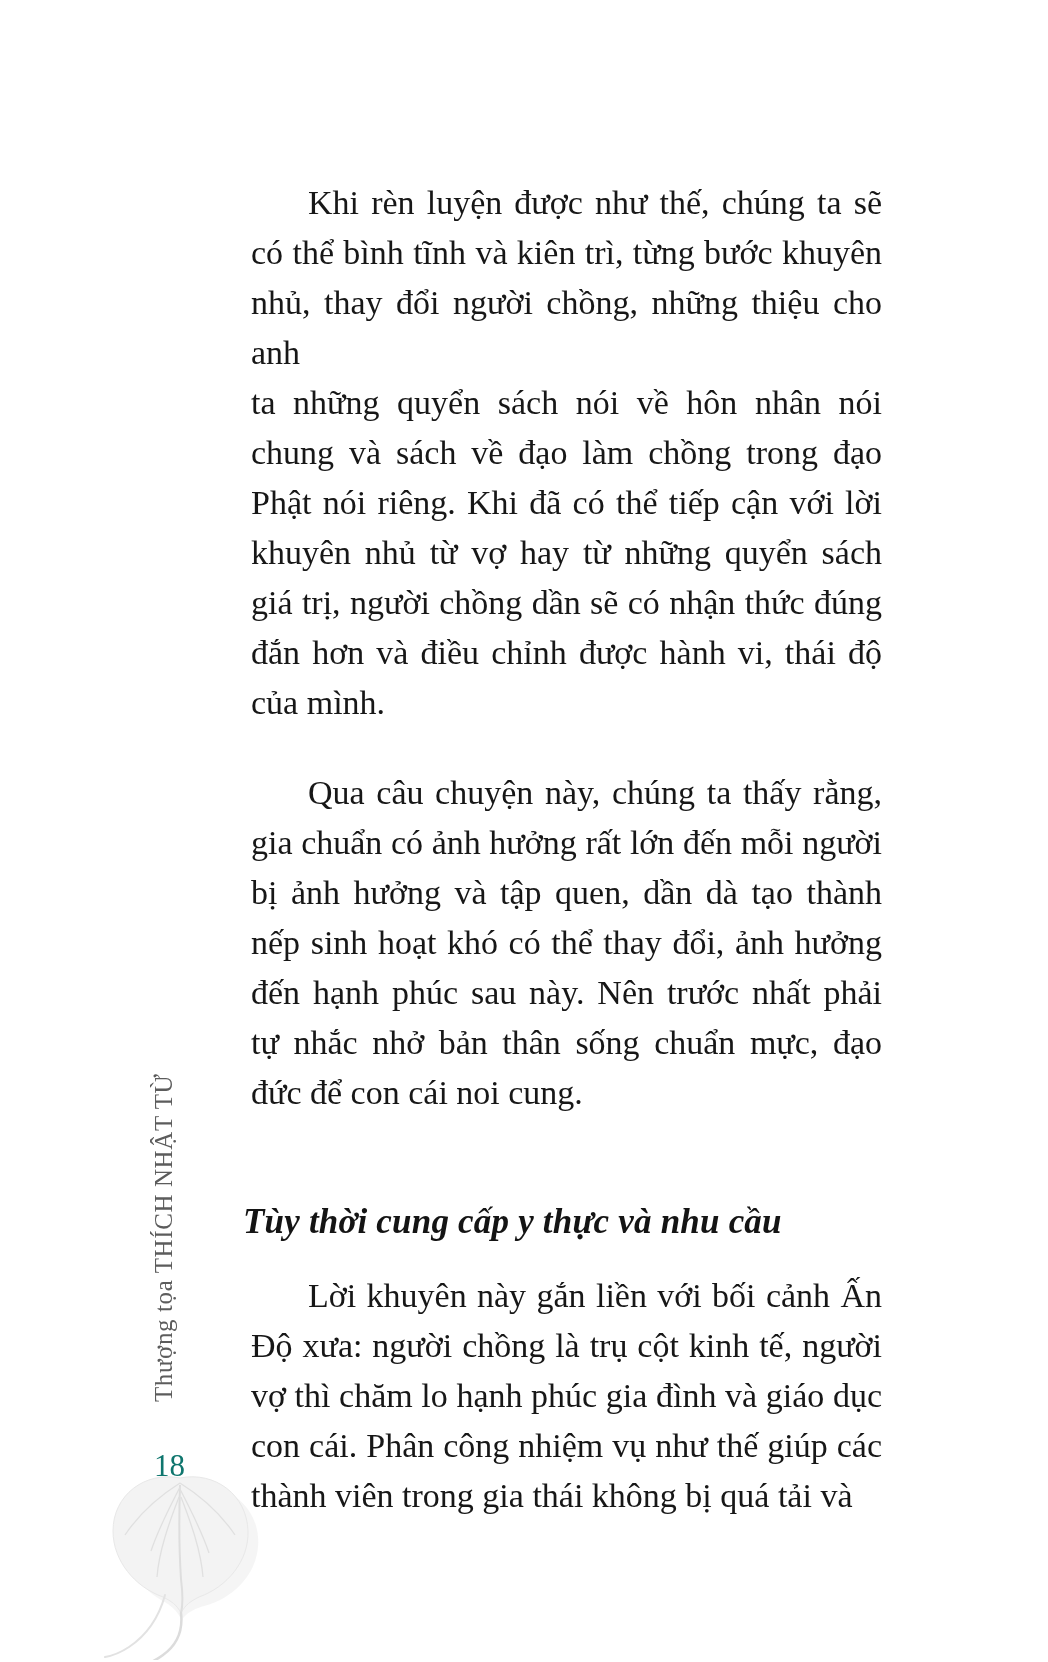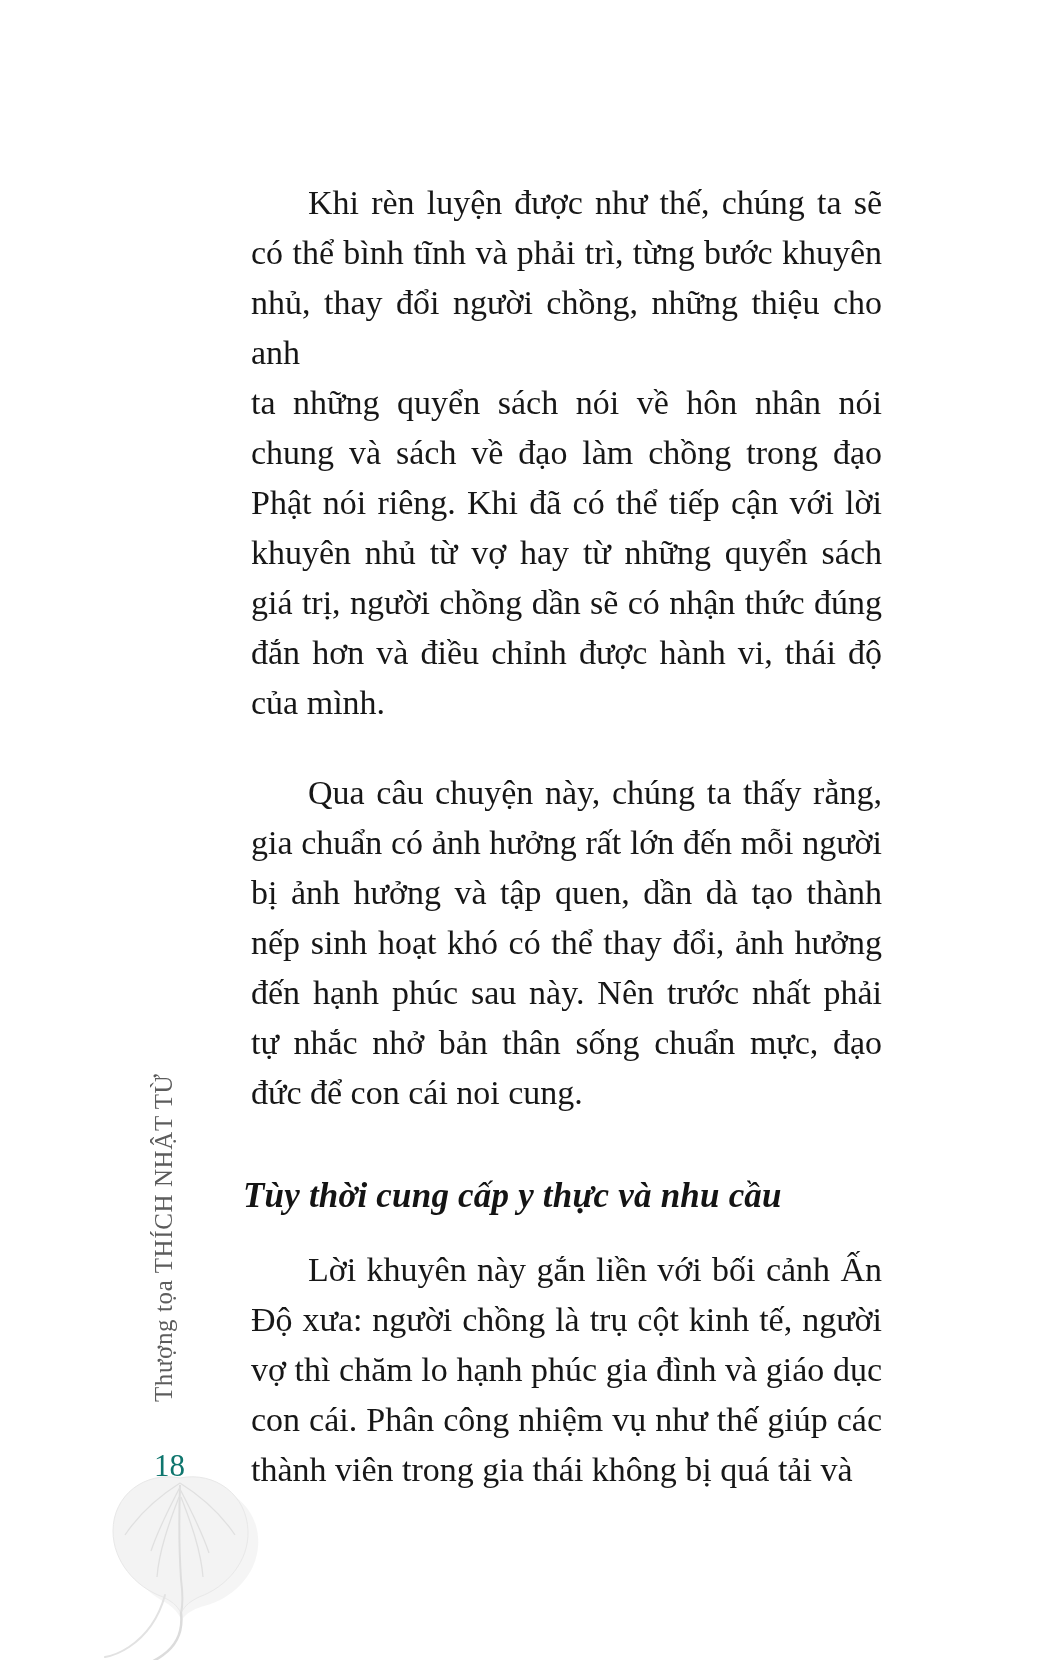--- a/index.html
+++ b/index.html
@@ -23,21 +23,21 @@
   }
   .para { margin: 8px; }
   .para.spaced { margin-top: 40px; }
   .line {
     text-align: justify;
     text-align-last: justify;
   }
   .line.first { text-indent: 57px; }
   .line.last { text-align-last: left; }
   .heading {
-    margin: 53px 0 24px 0;
+    margin: 79px 0 24px 0;
     font-size: 35px;
     line-height: 50px;
     font-weight: bold;
     font-style: italic;
     color: #141414;
     letter-spacing: 0.2px;
   }
   
   .sidebar-author {
     position: absolute;
@@ -95,21 +95,21 @@
 
     <path d="M96,168 C98,185 92,200 78,210 C70,216 60,220 52,221" fill="none" stroke="#dcdcdc" stroke-width="2.5" stroke-linecap="round"></path>
     <path d="M80,150 C74,172 62,190 44,202 C35,208 26,211 20,212" fill="none" stroke="#e2e2e2" stroke-width="2" stroke-linecap="round"></path>
   </svg>
 
   <div class="page-number">18</div>
 
   <main class="content">
     <div class="para">
         <div class="line first">Khi rèn luyện được như thế, chúng ta sẽ</div>
-        <div class="line">có thể bình tĩnh và phải trì, từng bước khuyên</div>
+        <div class="line">có thể bình tĩnh và kiên trì, từng bước khuyên</div>
         <div class="line">nhủ, thay đổi người chồng, những thiệu cho anh</div>
         <div class="line">ta những quyển sách nói về hôn nhân nói</div>
         <div class="line">chung và sách về đạo làm chồng trong đạo</div>
         <div class="line">Phật nói riêng. Khi đã có thể tiếp cận với lời</div>
         <div class="line">khuyên nhủ từ vợ hay từ những quyển sách</div>
         <div class="line">giá trị, người chồng dần sẽ có nhận thức đúng</div>
         <div class="line">đắn hơn và điều chỉnh được hành vi, thái độ</div>
         <div class="line last">của mình.</div>
       </div>
     <div class="para spaced">

